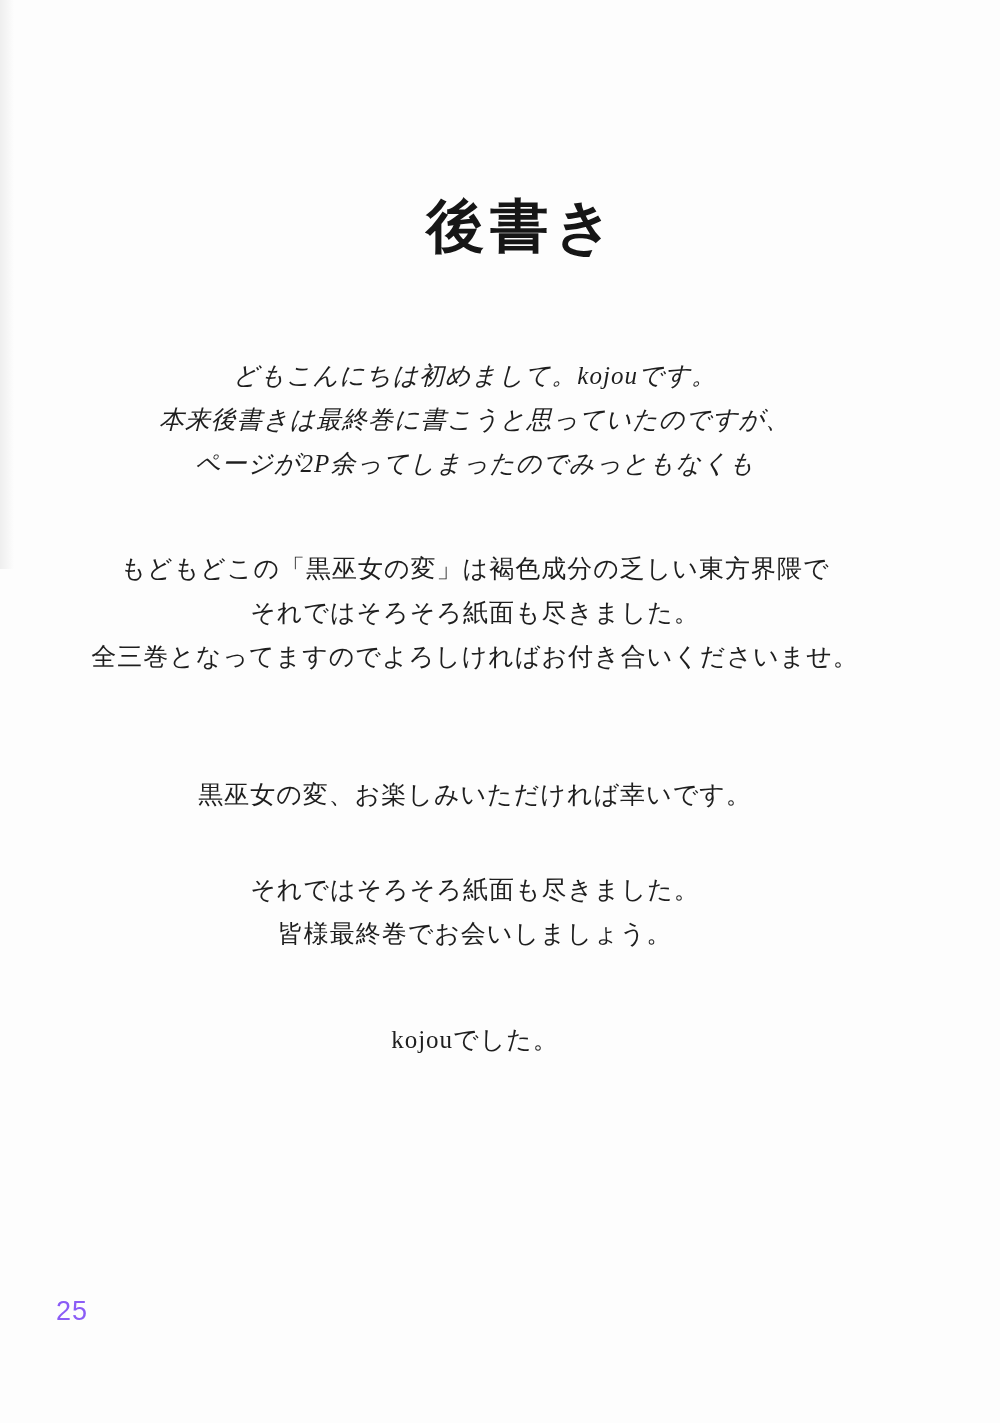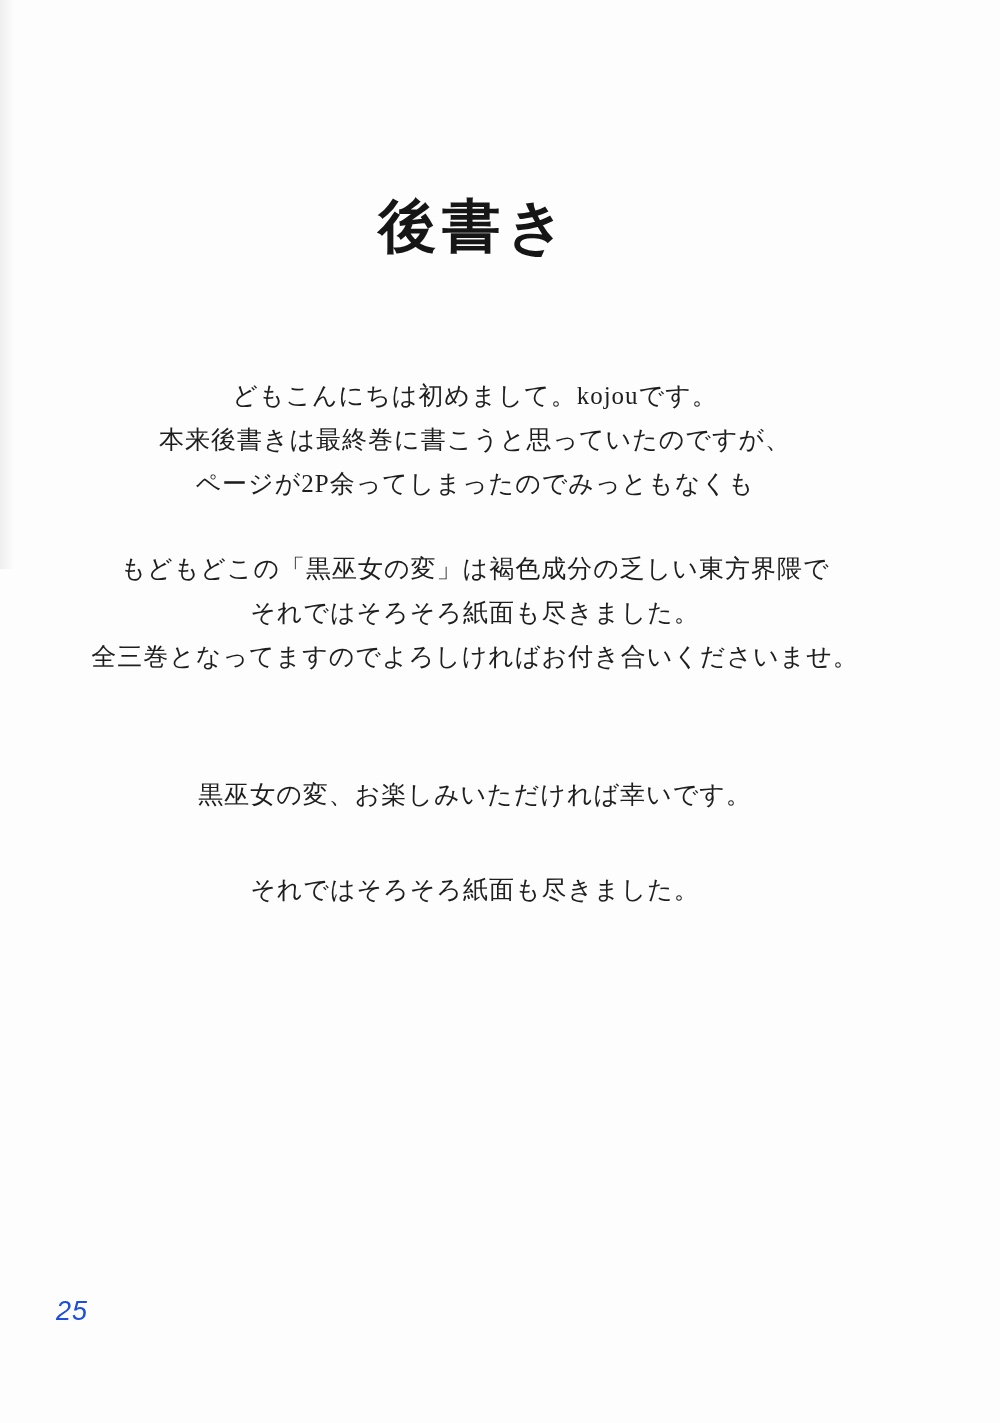--- a/index.html
+++ b/index.html
@@ -28,46 +28,46 @@
     position: absolute;
     top: 188px;
     left: 0;
     width: 950px;
     margin: 0;
     text-align: center;
     font-size: 58px;
     font-weight: 700;
     letter-spacing: 6px;
     color: #161616;
+    padding-left: 48px;
   }
   .para {
     position: absolute;
     left: 0;
     width: 950px;
     text-align: center;
     color: #1e1e1e;
     font-size: 25px;
     font-weight: 500;
     letter-spacing: 1px;
     line-height: 44px;
   }
-  .p1 { top: 374px; }
+  .p1 { top: 354px; font-style: italic; }
   .p2 { top: 547px; }
   .p3 { top: 773px; }
   .p4 { top: 868px; }
   .signature { top: 1018px; }
   .page-number {
     position: absolute;
     left: 56px;
     top: 1296px;
     font-family: "Liberation Sans", "DejaVu Sans", sans-serif;
     font-size: 27px;
-    color: #1d4ed8;
+    color: #8b5cf6;
     letter-spacing: 1px;
-    font-style: italic;
   }
 </style>
 </head>
 <body>
 
 <div class="page">
 
   <h1 class="title">後書き</h1>
 
   <div class="para p1">
@@ -81,18 +81,22 @@
     <div class="line">それではそろそろ紙面も尽きました。</div>
     <div class="line">全三巻となってますのでよろしければお付き合いくださいませ。</div>
   </div>
 
   <div class="para p3">
     <div class="line">黒巫女の変、お楽しみいただければ幸いです。</div>
   </div>
 
   <div class="para p4">
     <div class="line">それではそろそろ紙面も尽きました。</div>
+    <div class="line">皆様最終巻でお会いしましょう。</div>
   </div>
 
+  <div class="para signature">
+    <div class="line">kojouでした。</div>
+  </div>
 
   <div class="page-number">25</div>
 
 </div>
 
 </body></html>

